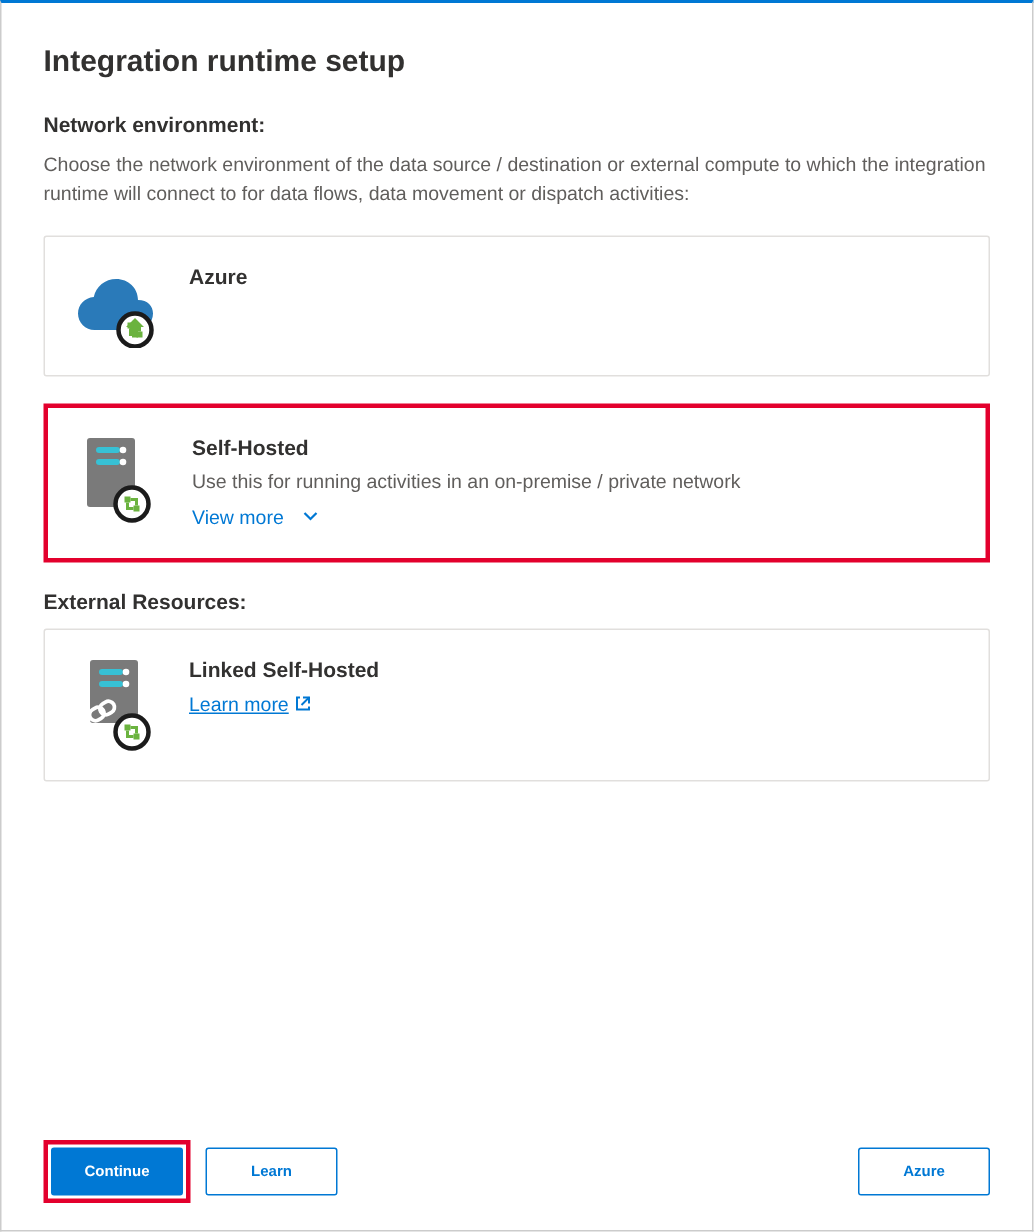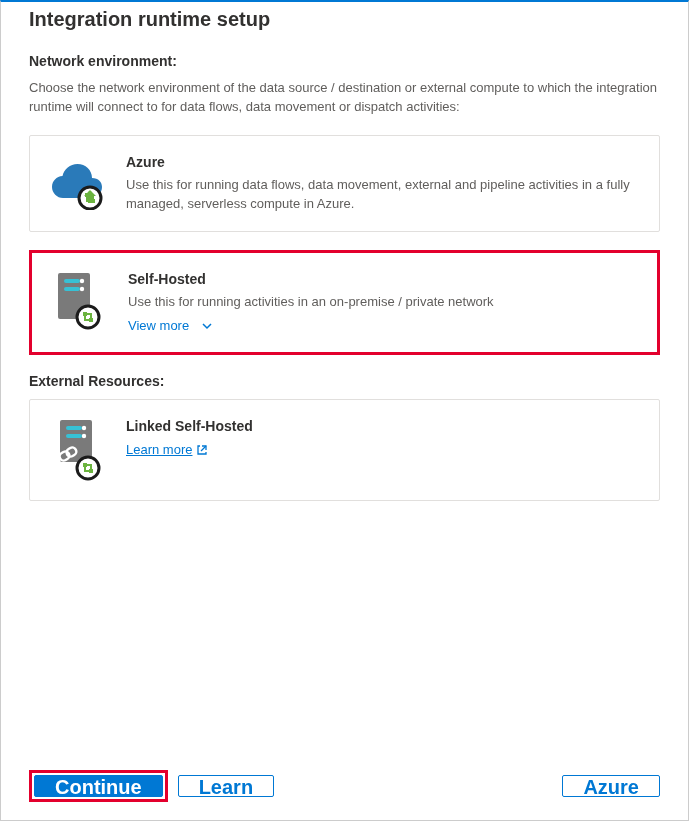--- a/index.html
+++ b/index.html
@@ -6,21 +6,21 @@
     body {
       font-family: "Segoe UI", -apple-system, BlinkMacSystemFont, sans-serif;
       background: #ffffff;
       width: 689px;
       height: 821px;
       border: 1px solid #cccccc;
       border-top: 2px solid #0078d4;
       position: relative;
       color: #323130;
     }
-    .content { padding: 6px 28px 0 28px; }
+    .content { padding: 28px 28px 0 28px; }
     .page-title { font-size: 20px; font-weight: 600; color: #323130; margin-bottom: 22px; }
     .section-heading { font-size: 14px; font-weight: 600; color: #323130; margin-bottom: 10px; }
     .section-desc { font-size: 13px; color: #605e5c; line-height: 1.45; margin-bottom: 18px; }
     .card {
       border: 1px solid #e1dfdd;
       border-radius: 2px;
       padding: 18px 18px 18px 18px;
       display: flex;
       gap: 18px;
       margin-bottom: 18px;
@@ -38,23 +38,23 @@
     .footer {
       position: absolute;
       bottom: 0; left: 0; right: 0;
       padding: 14px 28px 18px 28px;
       display: flex;
       align-items: center;
       gap: 10px;
     }
     .btn {
       font-family: inherit;
-      font-size: 20px;
+      font-size: 10px;
       font-weight: 600;
-      height: 22px;
+      height: 32px;
       padding: 0 20px;
       border-radius: 2px;
       cursor: pointer;
       background: #fff;
       border: 1px solid #0078d4;
       color: #0078d4;
       min-width: 88px;
     }
     .btn.primary {
       background: #0078d4;
@@ -90,21 +90,20 @@
         <g transform="translate(42,44)">
           <rect x="-5" y="-5" width="4" height="4" fill="#6bb33f"></rect>
           <rect x="1" y="1" width="4" height="4" fill="#6bb33f"></rect>
           <path d="M-3 -1 L-3 3 L1 3" stroke="#6bb33f" stroke-width="2" fill="none"></path>
           <path d="M3 1 L3 -3 L-1 -3" stroke="#6bb33f" stroke-width="2" fill="none"></path>
         </g>
       </svg>
     </div>
     <div class="card-body">
       <div class="card-title">Azure</div>
-      <div class="card-desc">Use this for running data flows, data movement, external and pipeline activities in a fully managed, serverless compute in Azure.</div>
     </div>
   </div>
 
   <div class="card selected">
     <div class="card-icon">
       <svg width="56" height="60" viewBox="0 0 56 60">
         <rect x="6" y="2" width="32" height="46" rx="2" fill="#7a7a7a"></rect>
         <rect x="12" y="8" width="16" height="4" rx="2" fill="#37c1d5"></rect>
         <circle cx="30" cy="10" r="2.2" fill="#ffffff"></circle>
         <rect x="12" y="16" width="16" height="4" rx="2" fill="#37c1d5"></rect>

